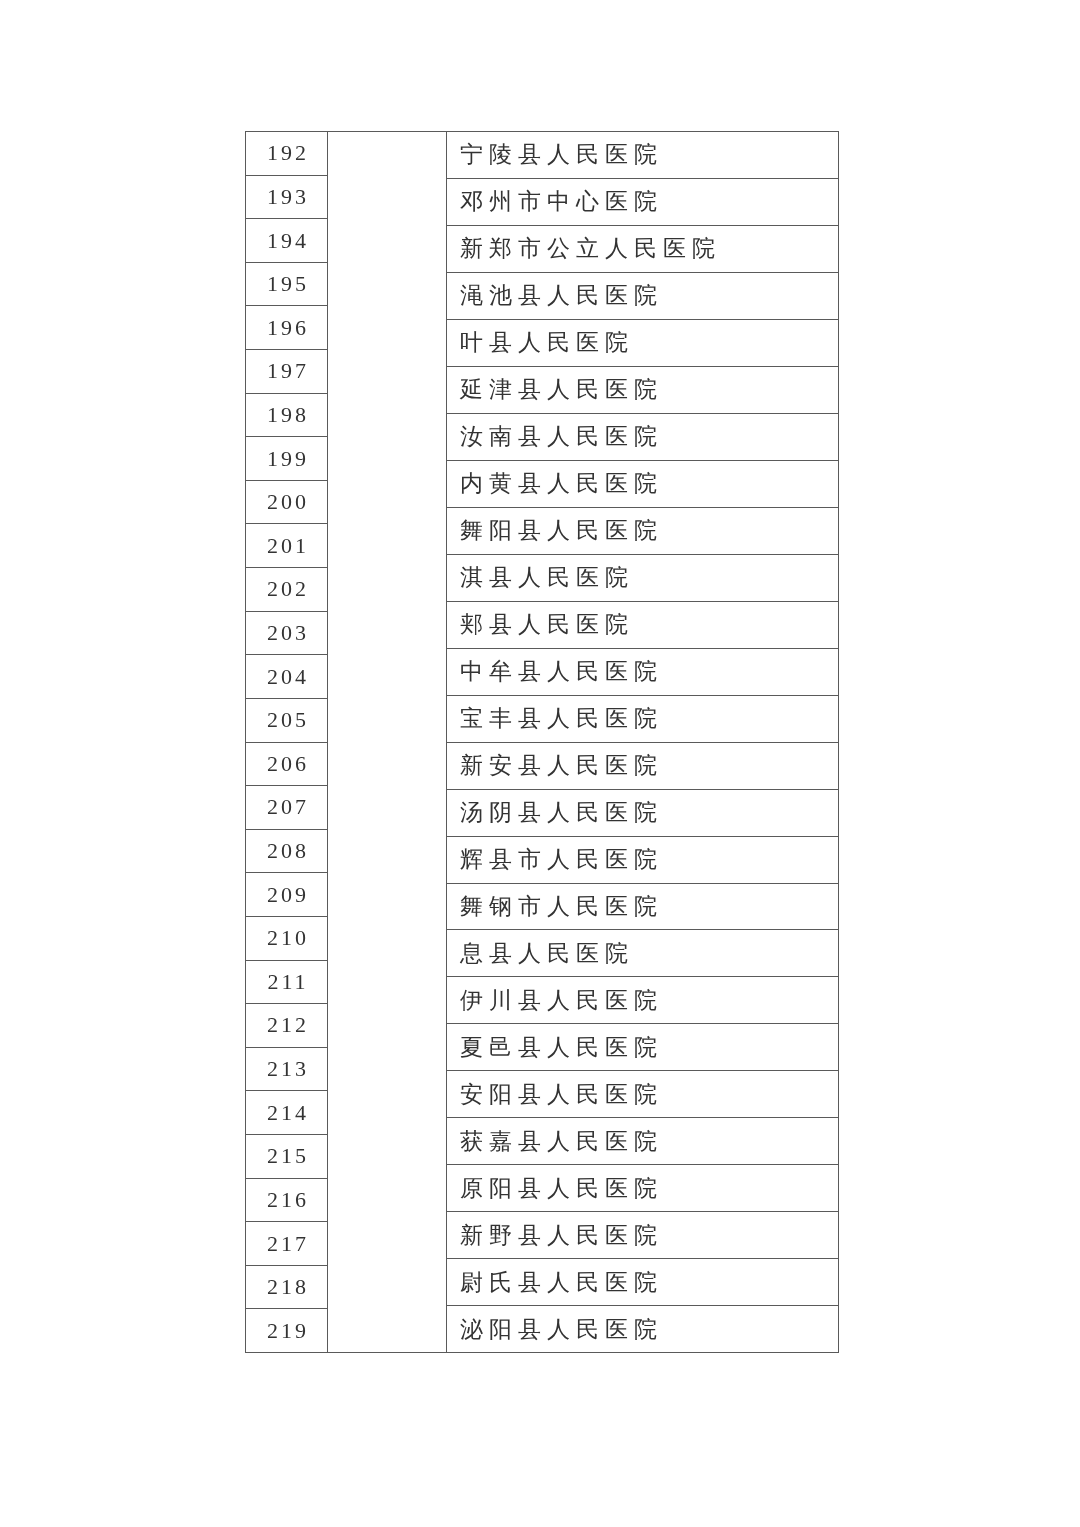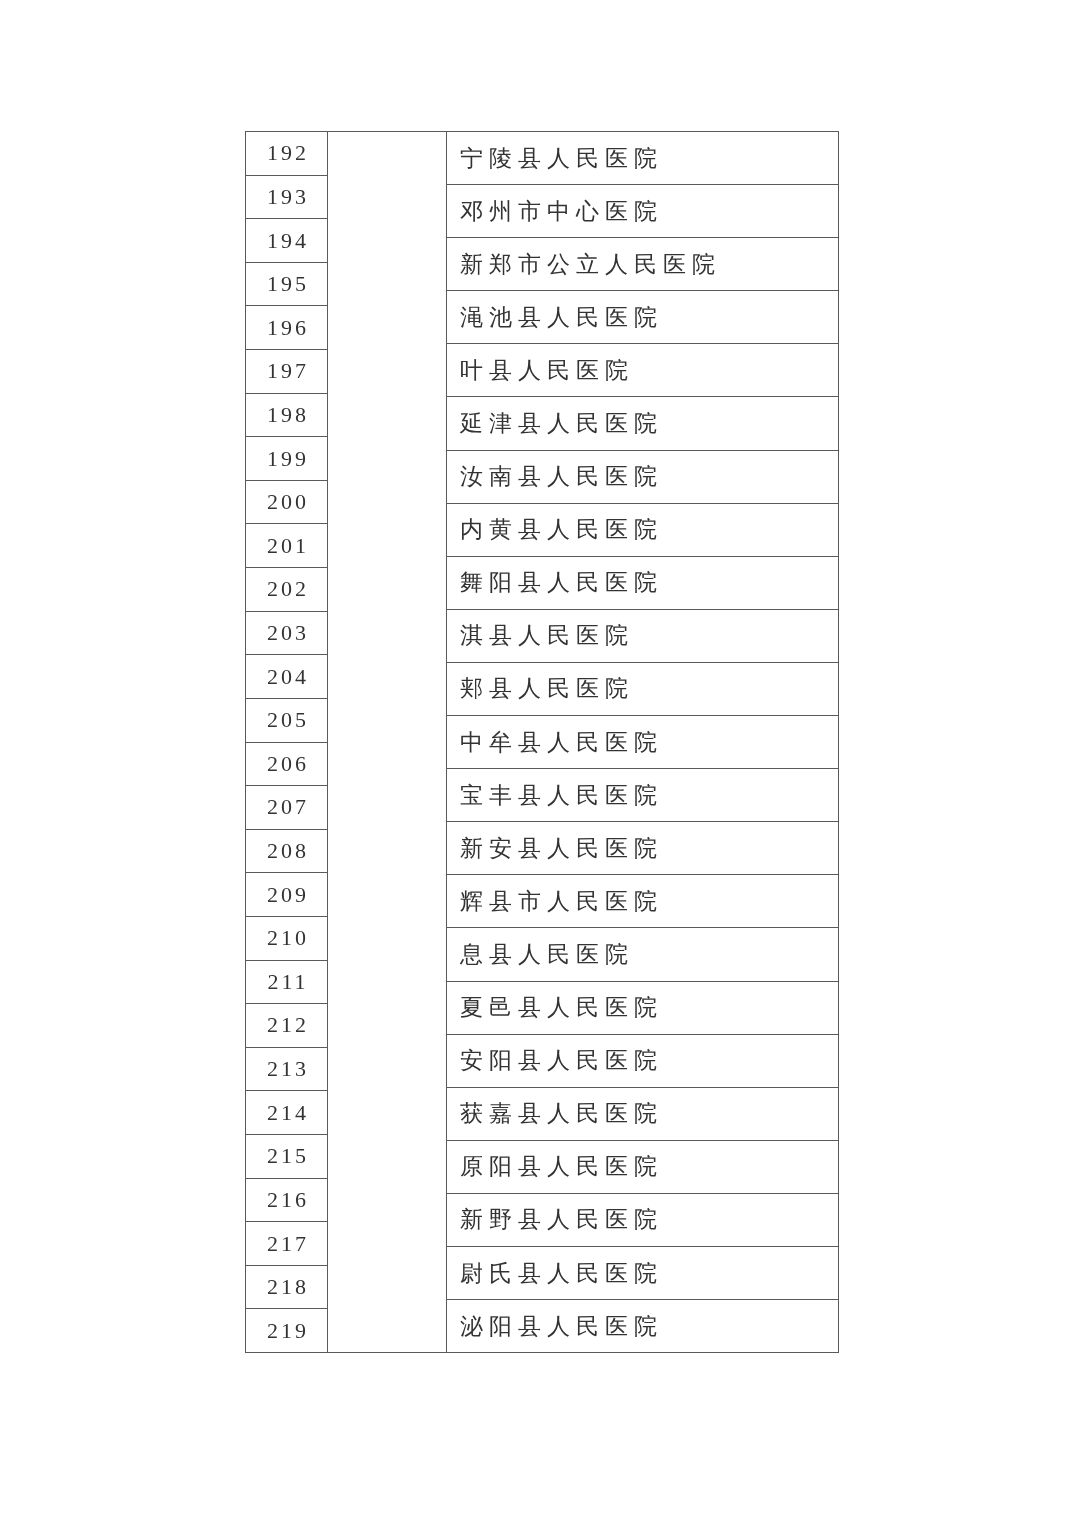--- a/index.html
+++ b/index.html
@@ -112,22 +112,25 @@
         <div class="cell name-cell">叶县人民医院</div>
         <div class="cell name-cell">延津县人民医院</div>
         <div class="cell name-cell">汝南县人民医院</div>
         <div class="cell name-cell">内黄县人民医院</div>
         <div class="cell name-cell">舞阳县人民医院</div>
         <div class="cell name-cell">淇县人民医院</div>
         <div class="cell name-cell">郏县人民医院</div>
         <div class="cell name-cell">中牟县人民医院</div>
         <div class="cell name-cell">宝丰县人民医院</div>
         <div class="cell name-cell">新安县人民医院</div>
+        <div class="cell name-cell">汤阴县人民医院</div>
         <div class="cell name-cell">辉县市人民医院</div>
+        <div class="cell name-cell">舞钢市人民医院</div>
         <div class="cell name-cell">息县人民医院</div>
+        <div class="cell name-cell">伊川县人民医院</div>
         <div class="cell name-cell">夏邑县人民医院</div>
         <div class="cell name-cell">安阳县人民医院</div>
         <div class="cell name-cell">获嘉县人民医院</div>
         <div class="cell name-cell">原阳县人民医院</div>
         <div class="cell name-cell">新野县人民医院</div>
         <div class="cell name-cell">尉氏县人民医院</div>
         <div class="cell name-cell">泌阳县人民医院</div>
       </div>
   </div>
 </div>

